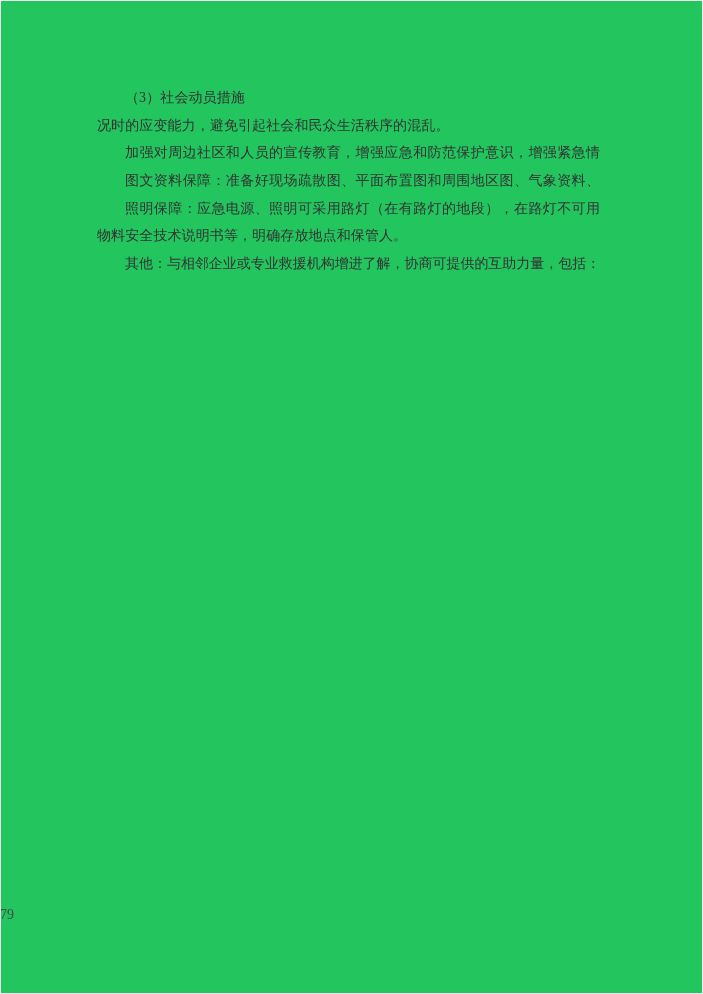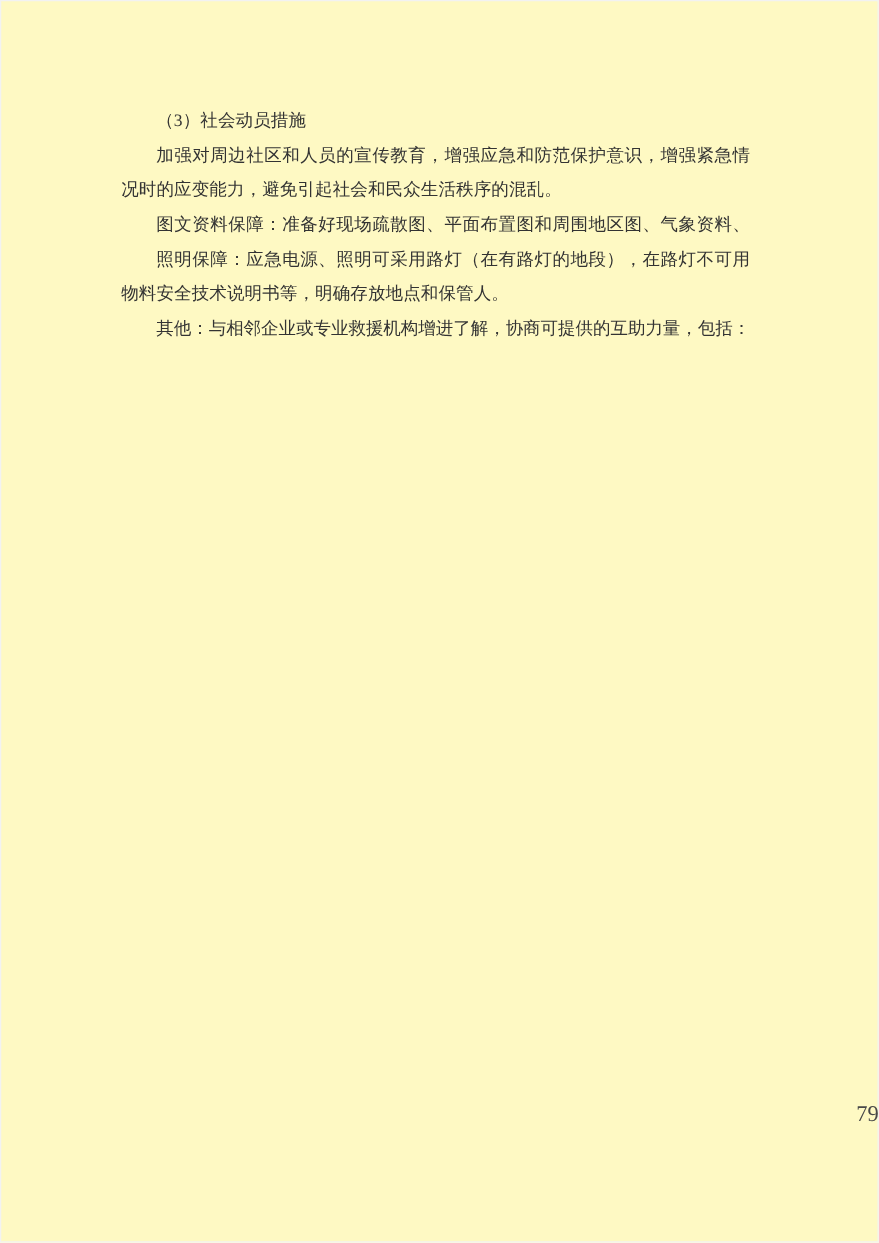--- a/index.html
+++ b/index.html
@@ -10,21 +10,21 @@
   body {
     width: 703px;
     height: 994px;
     position: relative;
     font-family: "Liberation Serif", "DejaVu Serif", serif;
     overflow: hidden;
   }
   .page {
     position: absolute;
     inset: 0;
-    background: #fef9c3;
+    background: #22c55e;
     box-shadow: inset 0 0 0 1px #f2f2f2;
   }
   .content {
     position: absolute;
     left: 97px;
     top: 84px;
     width: 503px;
     color: #333333;
     font-size: 14px;
   }
@@ -41,40 +41,40 @@
     white-space: normal;
     text-align: justify;
     text-align-last: justify;
     letter-spacing: 0;
   }
   .line.tight {
     letter-spacing: -0.2px;
   }
   .page-number {
     position: absolute;
-    top: 882px;
+    top: 906px;
     left: 0;
     width: 100%;
-    text-align: right;
-    font-size: 18px;
+    text-align: left;
+    font-size: 14px;
     line-height: 18px;
     color: #484848;
   }
 </style>
 </head>
 <body>
 
 <div class="page">
 
   <div class="content">
 
     <div class="line indent">（3）社会动员措施</div>
 
+    <div class="line">况时的应变能力，避免引起社会和民众生活秩序的混乱。</div>
     <div class="line indent fill">加强对周边社区和人员的宣传教育，增强应急和防范保护意识，增强紧急情</div>
-    <div class="line">况时的应变能力，避免引起社会和民众生活秩序的混乱。</div>
 
 
     <div class="line indent fill">图文资料保障：准备好现场疏散图、平面布置图和周围地区图、气象资料、</div>
     <div class="line indent fill">照明保障：应急电源、照明可采用路灯（在有路灯的地段），在路灯不可用</div>
 
     <div class="line">物料安全技术说明书等，明确存放地点和保管人。</div>
 
 
     <div class="line indent fill tight">其他：与相邻企业或专业救援机构增进了解，协商可提供的互助力量，包括：</div>
 

